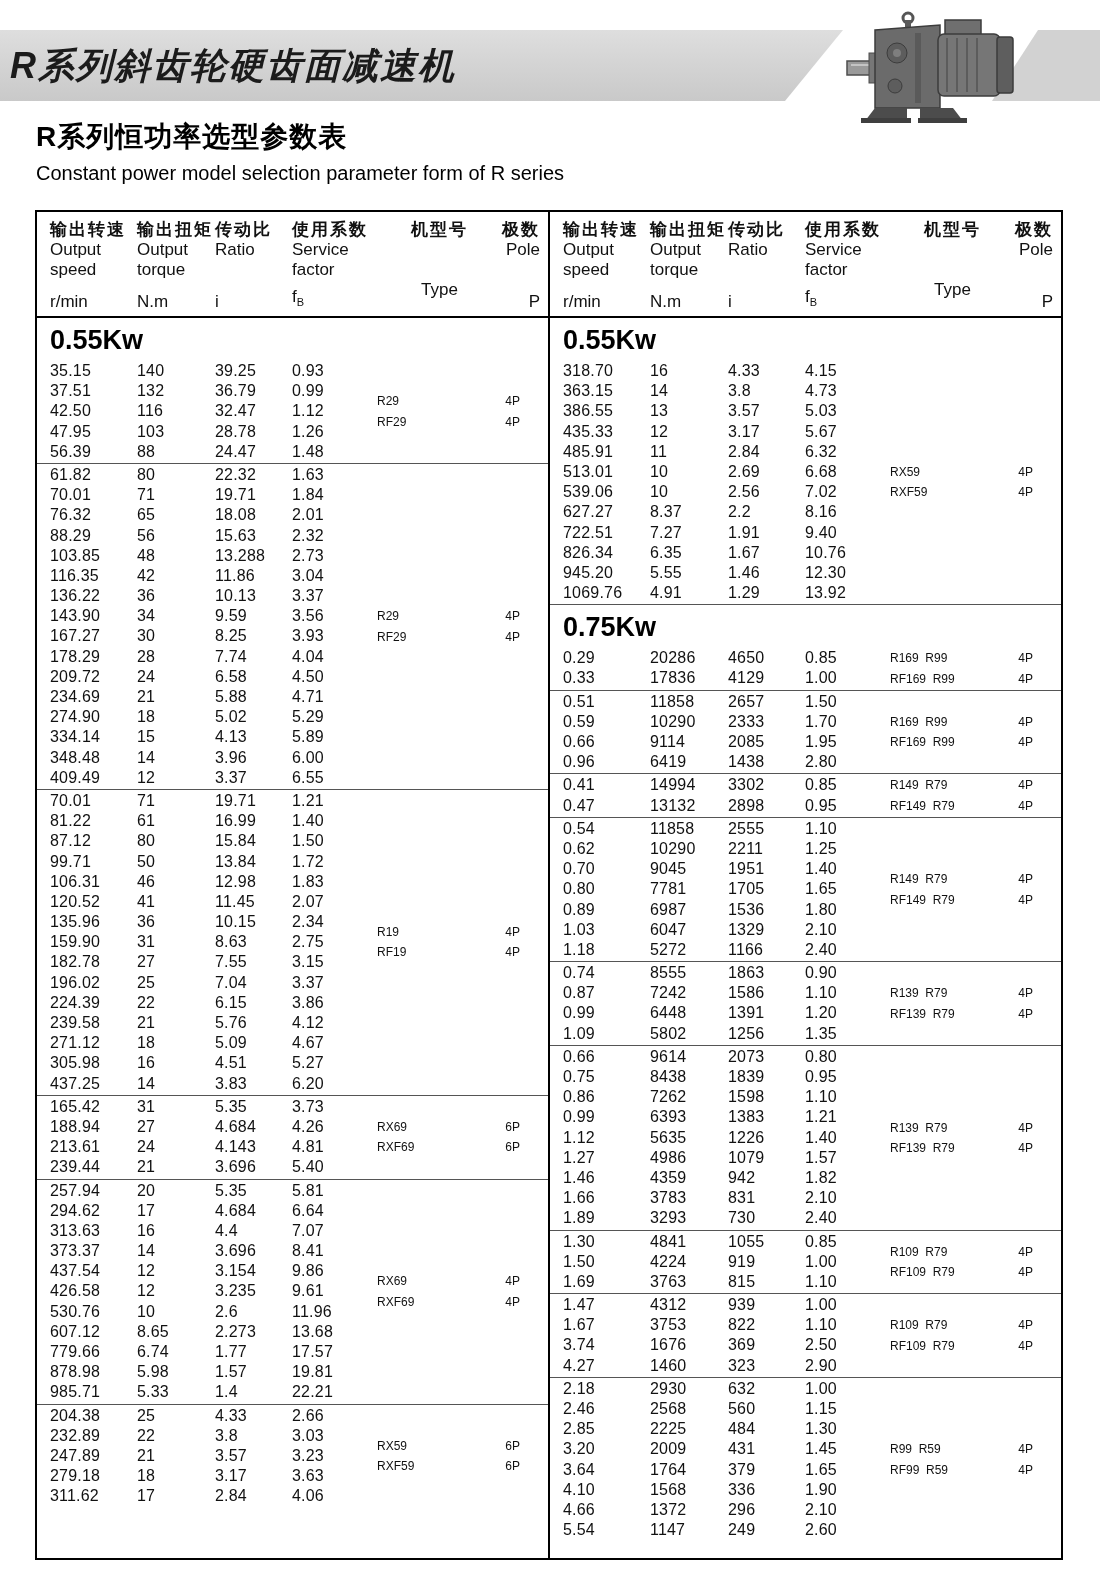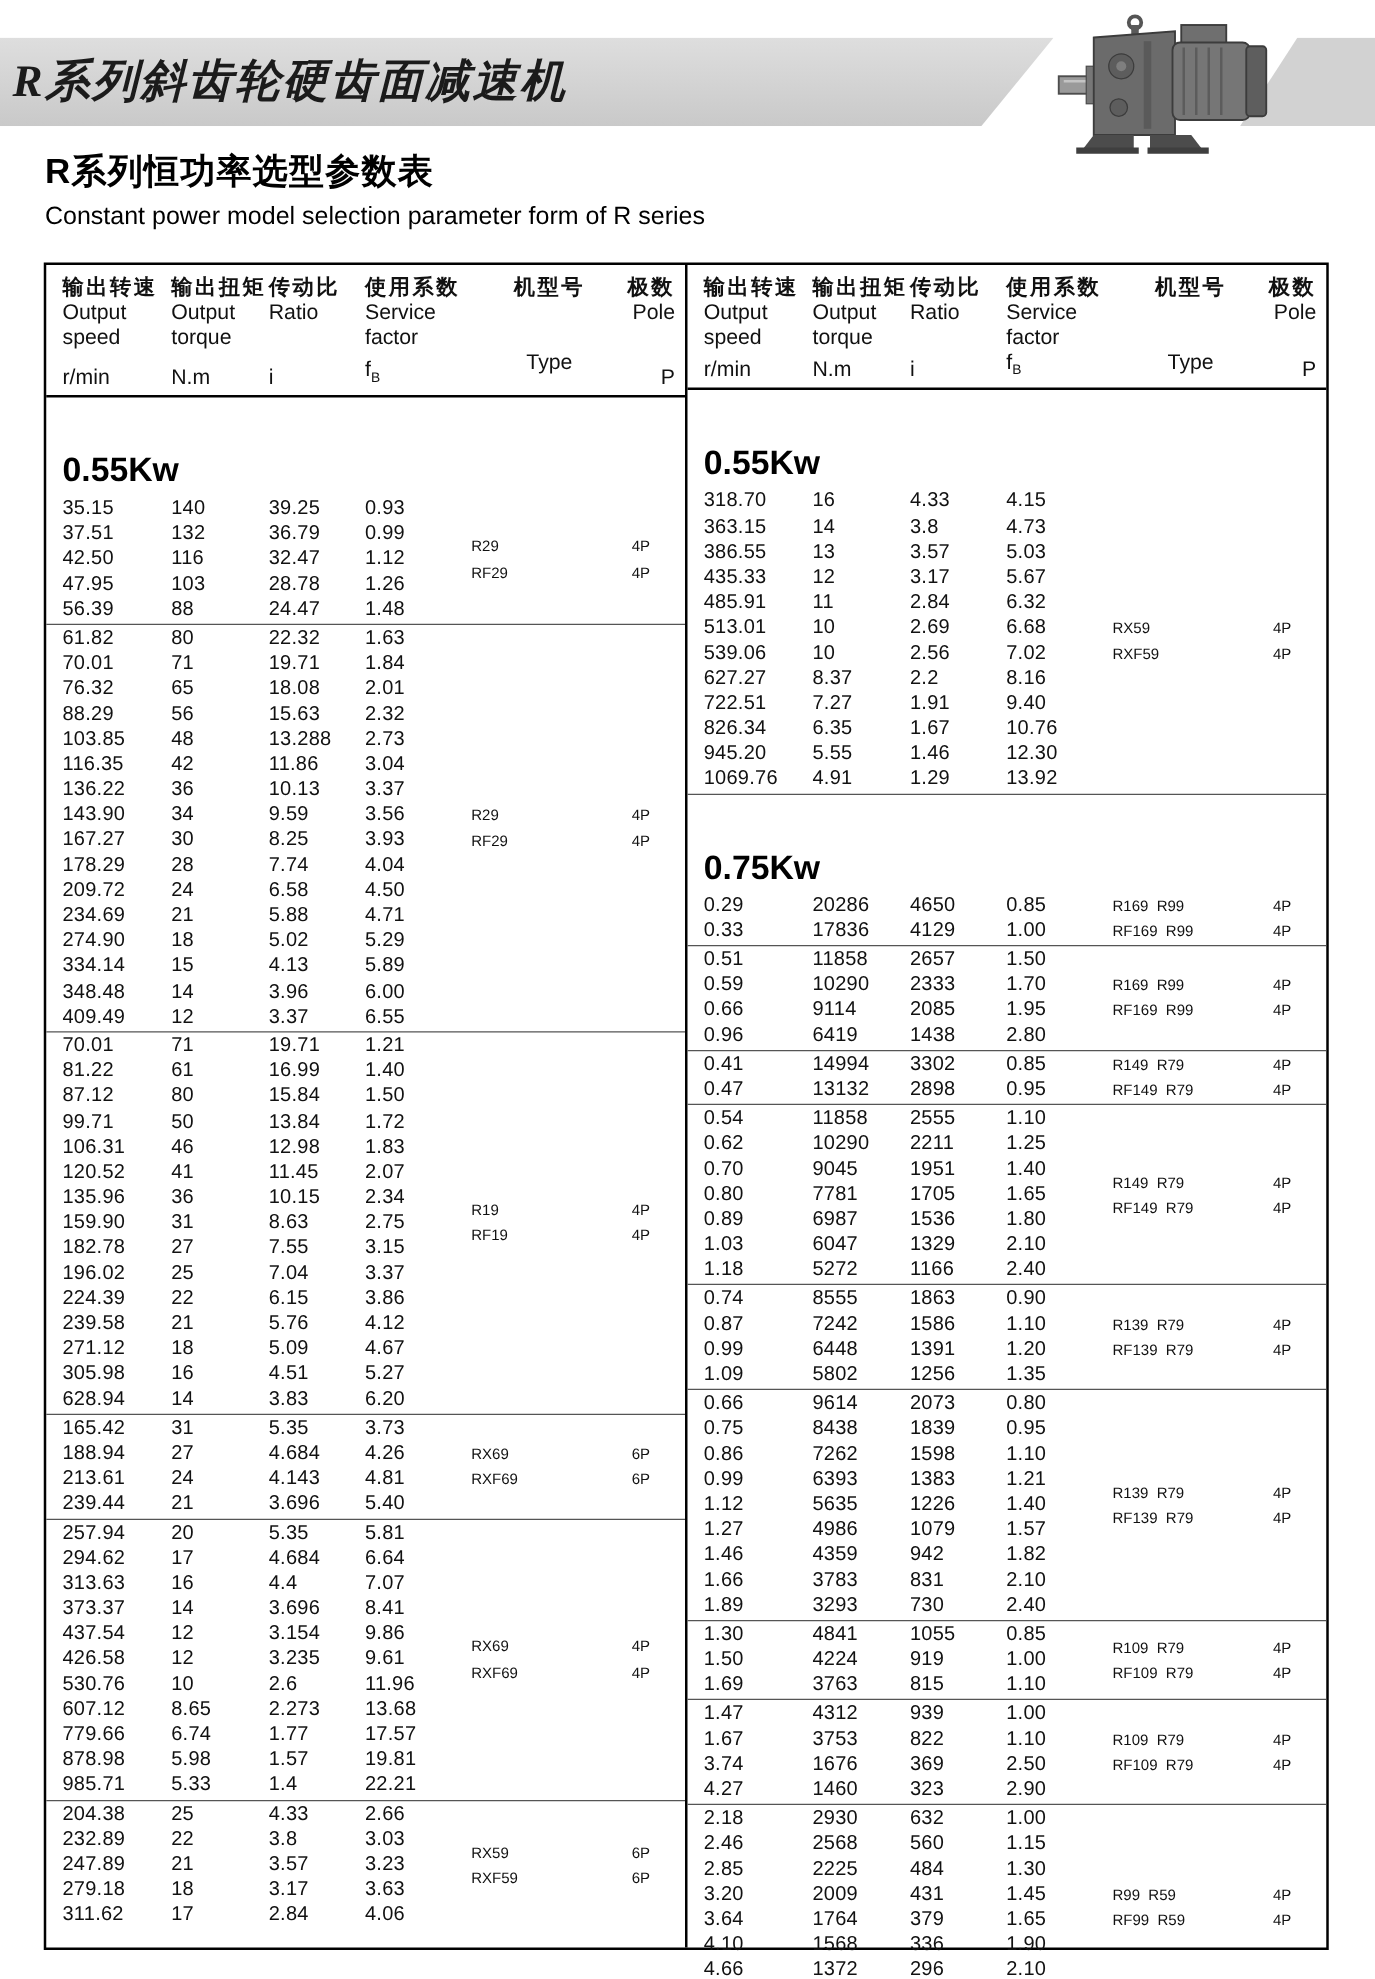--- a/index.html
+++ b/index.html
@@ -1,20 +1,20 @@
 <!DOCTYPE html>
 <html><head>
 <meta charset="utf-8">
 <style>
   html,body{margin:0;padding:0;background:#fff;}
   .page{position:relative;width:1100px;height:1583px;background:#fff;overflow:hidden;
         font-family:"Liberation Sans","DejaVu Sans",sans-serif;color:#111;}
 
   
-  .banner{position:absolute;top:30px;left:0;width:1100px;height:92px;font-family:Liberation Serif, serif;}
+  .banner{position:absolute;top:30px;left:0;width:1100px;height:92px;}
   .band{position:absolute;top:0;left:0;width:843px;height:71px;
         background:linear-gradient(#dedede,#c9c9c9);
         clip-path:polygon(0 0,100% 0,calc(100% - 58px) 100%,0 100%);}
   .band-title{position:absolute;left:10px;top:0;line-height:71px;font-size:36px;font-weight:bold;
         font-style:italic;letter-spacing:2px;color:#1b1b1b;white-space:nowrap;}
   .band-right{position:absolute;top:0;left:992px;width:108px;height:71px;background:#d2d2d2;
         clip-path:polygon(46px 0,100% 0,100% 100%,0 100%);}
   .motor{position:absolute;left:845px;top:-22px;}
 
   
@@ -32,21 +32,21 @@
          grid-template-columns:87px 78px 77px 85px 125px 1fr;
          padding:8px 14px 4px 13px;box-sizing:content-box;}
   .th{display:flex;flex-direction:column;font-size:17px;line-height:20px;}
   .th .zh{font-weight:bold;letter-spacing:2px;white-space:nowrap;}
   .th .unit{margin-top:auto;}
   .th.center{text-align:center;gap:40px;}
   .th.rightal{text-align:right;}
   .th sub{font-size:11px;}
 
   .tbody{flex:1;display:flex;flex-direction:column;}
-  .power-label{font-size:27px;font-weight:bold;padding:7px 0 5px 13px;line-height:30px;color:#000;margin-top:36px;}
+  .power-label{font-size:27px;font-weight:bold;padding:7px 0 5px 13px;line-height:30px;color:#000;}
   .block{position:relative;padding:1px 0;}
   .block{border-bottom:1px solid #555;}
   .tbody > .block:last-child{border-bottom:none;}
   .row{display:grid;grid-template-columns:87px 78px 77px 85px;padding-left:13px;
        height:20.2px;line-height:20.2px;font-size:16px;letter-spacing:.2px;}
   .cell{white-space:nowrap;}
   .typebox{position:absolute;top:0;bottom:0;left:340px;right:28px;
            display:flex;flex-direction:column;justify-content:center;}
   .typeline{display:flex;justify-content:space-between;align-items:center;
             height:20.2px;font-size:12px;}
@@ -360,21 +360,21 @@
               <div class="cell">5.09</div>
               <div class="cell">4.67</div>
             </div>
             <div class="row">
               <div class="cell">305.98</div>
               <div class="cell">16</div>
               <div class="cell">4.51</div>
               <div class="cell">5.27</div>
             </div>
             <div class="row">
-              <div class="cell">628.94</div>
+              <div class="cell">437.25</div>
               <div class="cell">14</div>
               <div class="cell">3.83</div>
               <div class="cell">6.20</div>
             </div>
             <div class="typebox">
               <div class="typeline">
                 <span class="tname">R19</span>
                 <span class="tpole">4P</span>
               </div>
               <div class="typeline">

